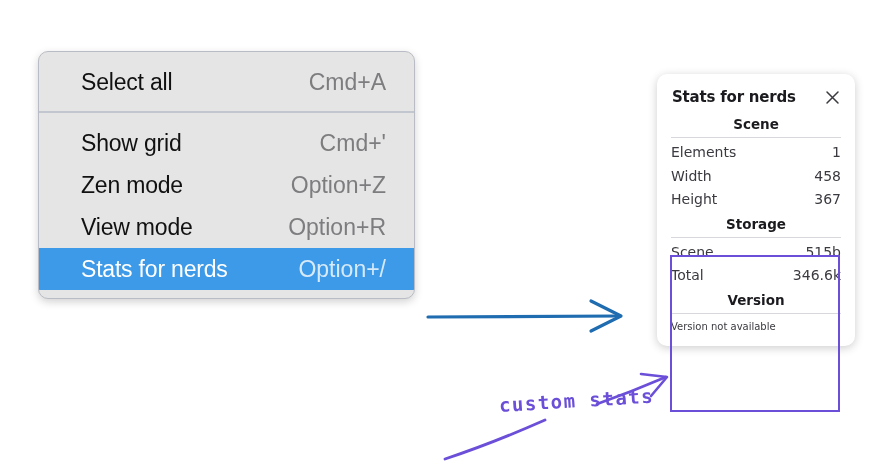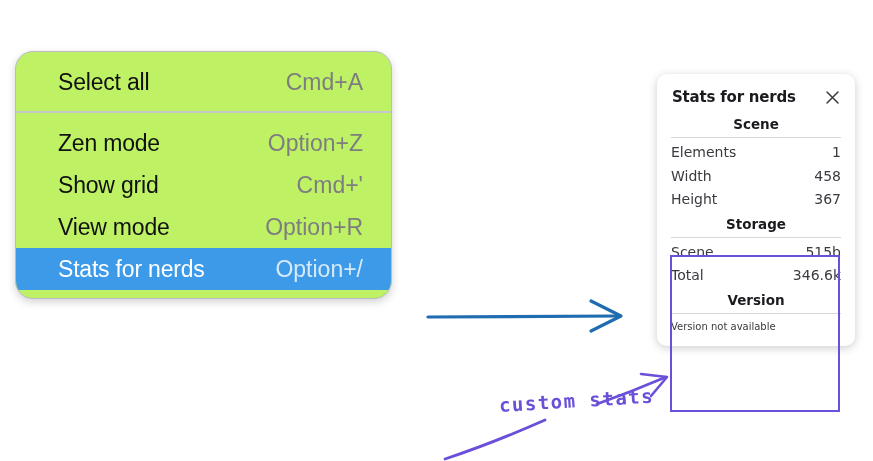--- a/index.html
+++ b/index.html
@@ -18,26 +18,26 @@
   #canvas {
     position: absolute;
     inset: 0;
     width: 873px;
     height: 461px;
   }
 
   
   .context-menu {
     position: absolute;
-    left: 15px;
+    left: 38px;
     top: 51px;
     width: 375px;
-    background: #bef264;
+    background: #e5e5e5;
     border: 1px solid #b9bcc4;
-    border-radius: 18px;
+    border-radius: 10px;
     box-shadow: 0 3px 9px rgba(0,0,0,0.18);
     overflow: hidden;
     z-index: 5;
   }
   .menu-section {
     padding: 9px 0 8px 0;
   }
   .menu-section + .menu-section {
     border-top: 2px solid #c2c6ce;
   }
@@ -180,26 +180,26 @@
 
     <div class="menu-section">
       <div class="menu-item">
         <span class="label">Select all</span>
         <span class="shortcut">Cmd+A</span>
       </div>
     </div>
 
     <div class="menu-section">
       <div class="menu-item">
+        <span class="label">Show grid</span>
+        <span class="shortcut">Cmd+'</span>
+      </div>
+      <div class="menu-item">
         <span class="label">Zen mode</span>
         <span class="shortcut">Option+Z</span>
-      </div>
-      <div class="menu-item">
-        <span class="label">Show grid</span>
-        <span class="shortcut">Cmd+'</span>
       </div>
       <div class="menu-item">
         <span class="label">View mode</span>
         <span class="shortcut">Option+R</span>
       </div>
       <div class="menu-item selected">
         <span class="label">Stats for nerds</span>
         <span class="shortcut">Option+/</span>
       </div>
     </div>

